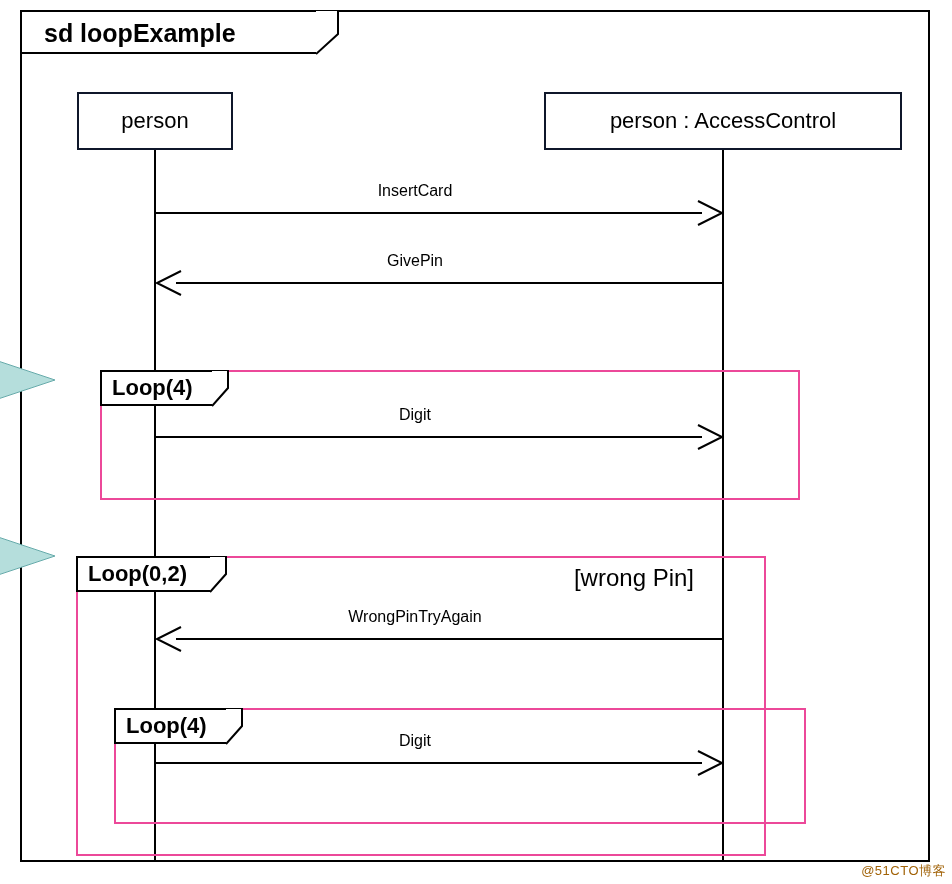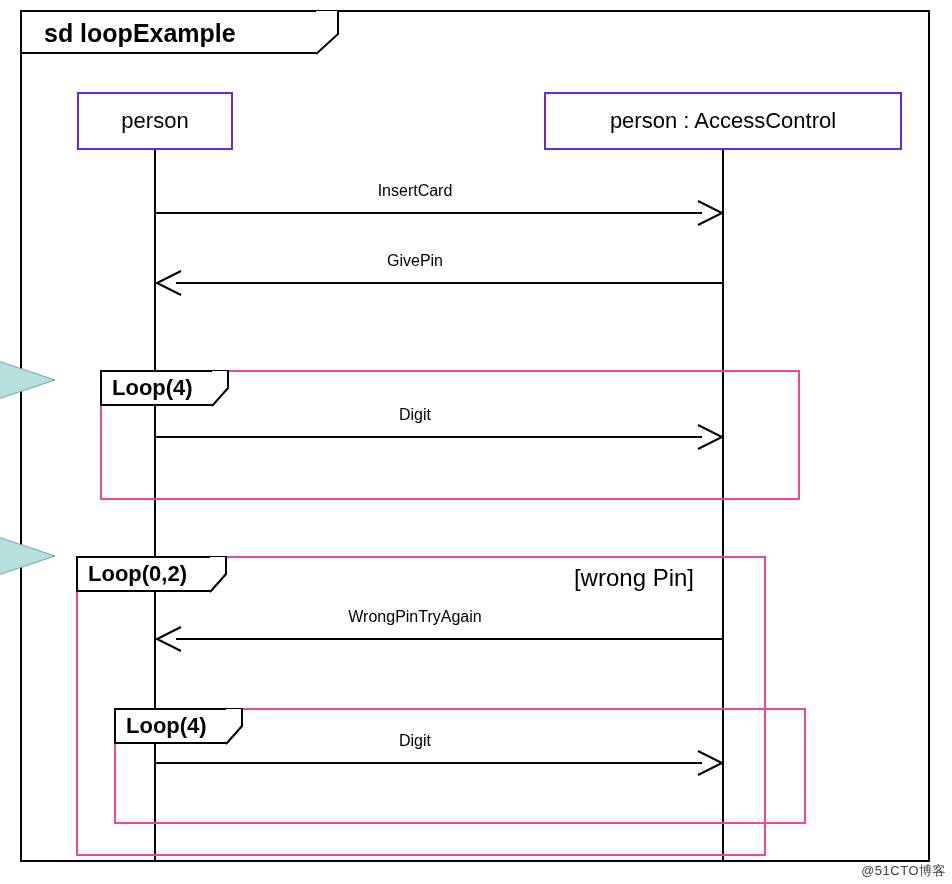--- a/index.html
+++ b/index.html
@@ -40,21 +40,21 @@
     position: absolute;
     left: 294px;
     top: -2px;
     width: 40px;
     height: 44px;
     overflow: visible;
   }
   .title-svg { position:absolute; left:0; top:0; }
   .actor-box {
     position: absolute;
-    border: 2px solid #6d28d9;
+    border: 2px solid #0f172a;
     background: #fff;
     text-align: center;
     font-size: 22px;
     box-sizing: border-box;
     display: flex;
     align-items: center;
     justify-content: center;
   }
   .lifeline {
     position: absolute;
@@ -104,21 +104,21 @@
     position: absolute;
     left: -5px;
     width: 70px;
     height: 40px;
   }
   .watermark {
     position: absolute;
     right: 6px;
     bottom: 4px;
     font-size: 13px;
-    color: #404040;
+    color: #a16207;
     letter-spacing: 0.5px;
   }
 </style>
 </head>
 <body>
 
 <div class="diagram">
 
   <div class="frame-title-tab">
     <span>sd loopExample</span>

